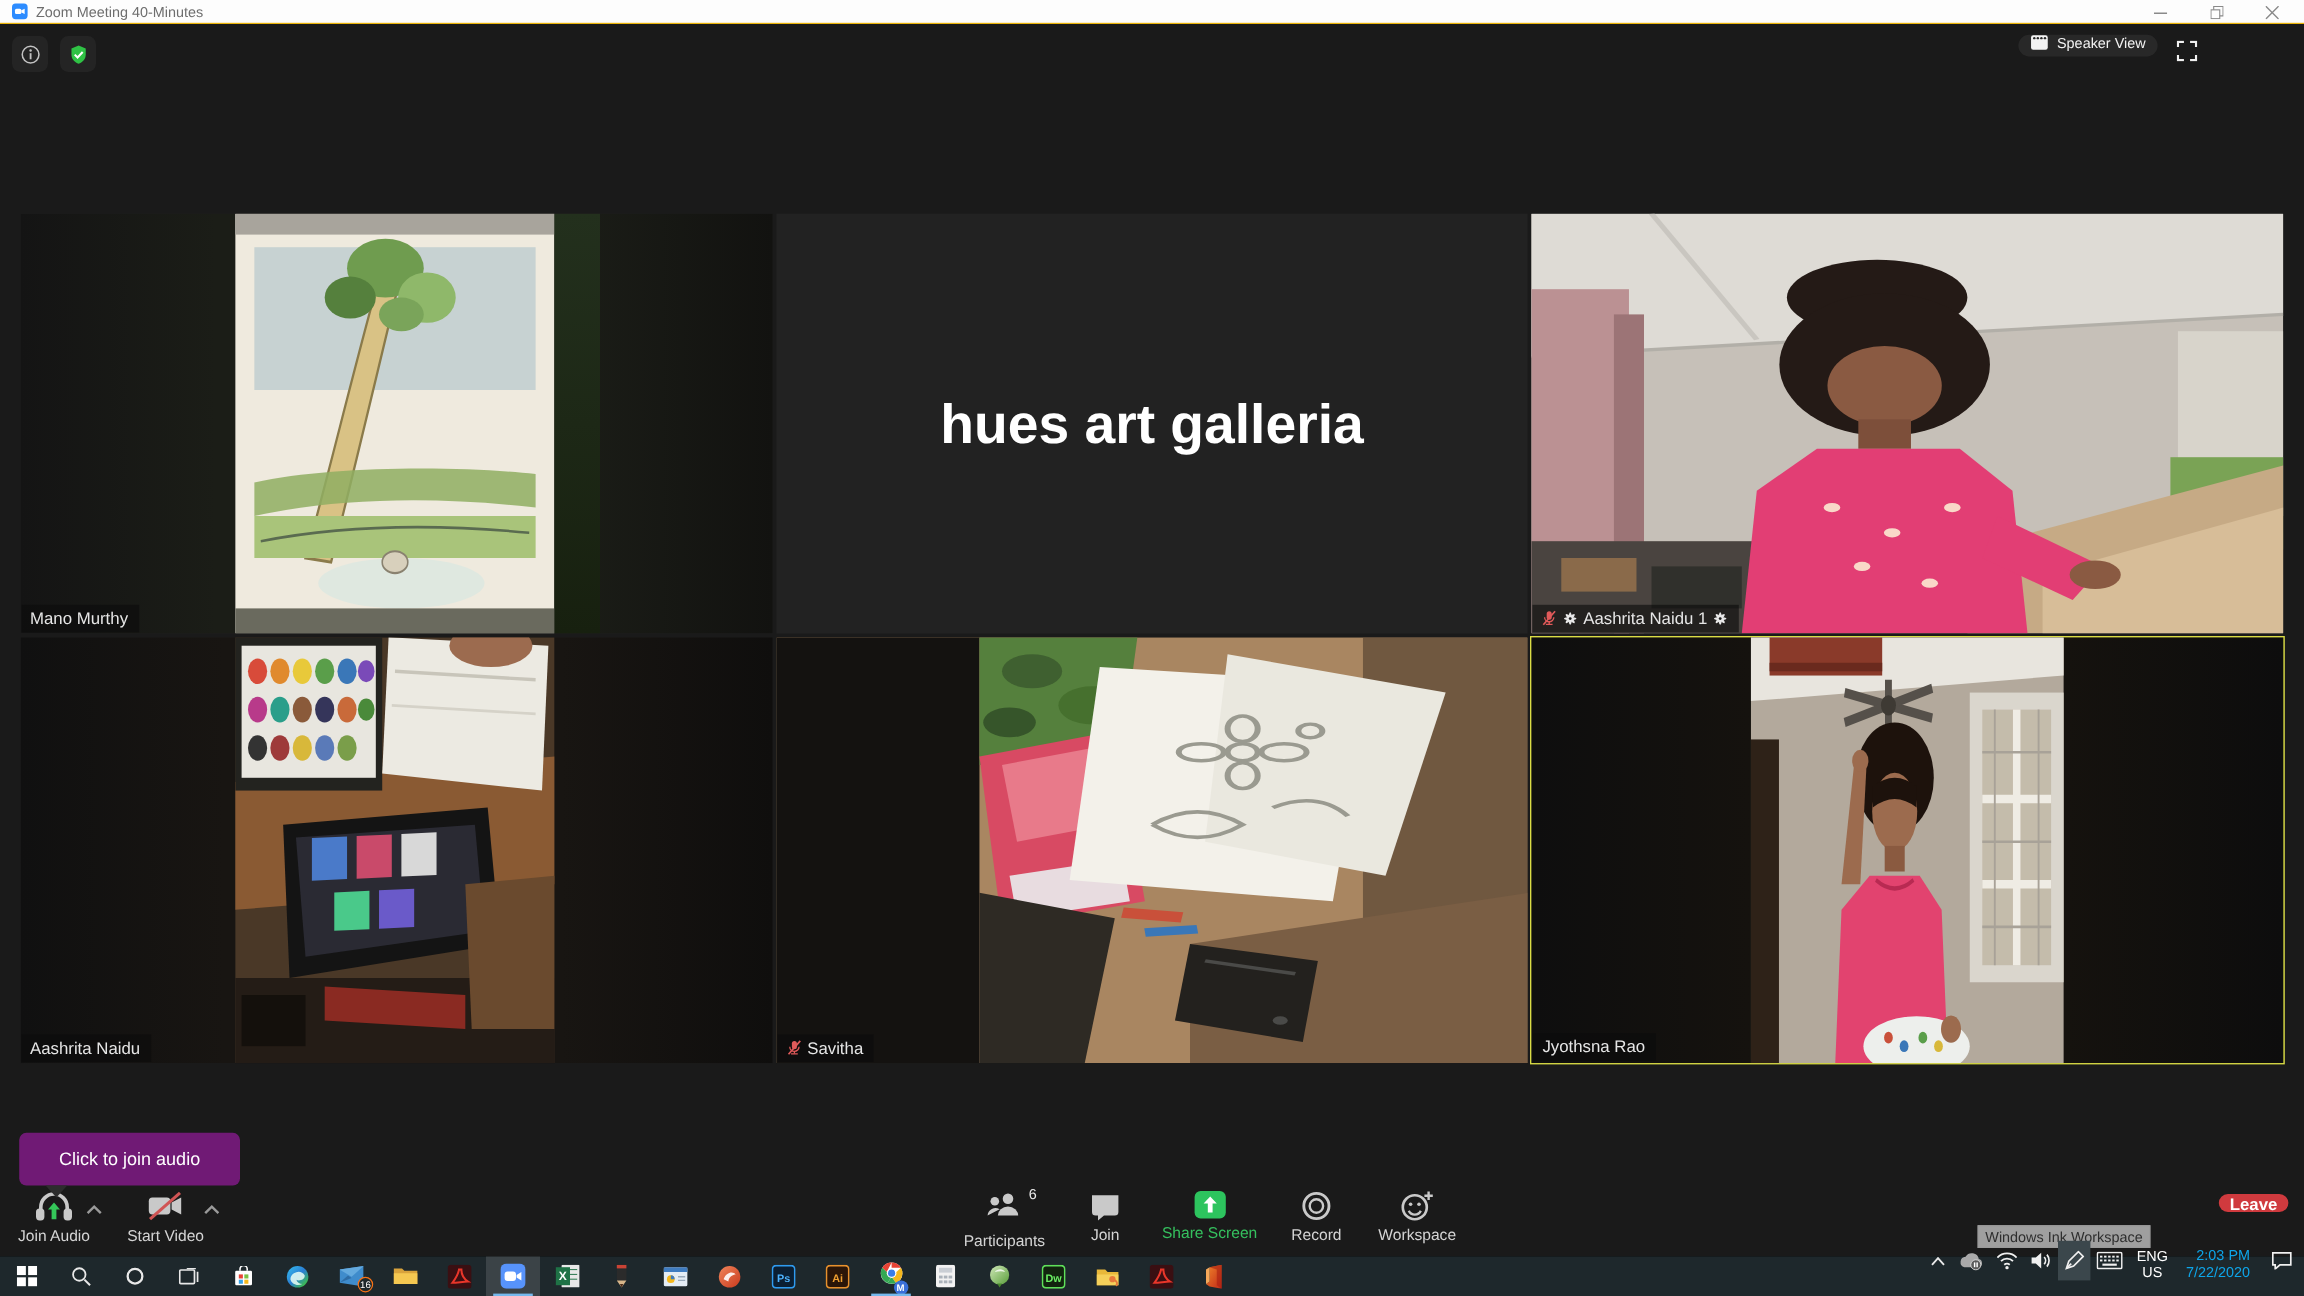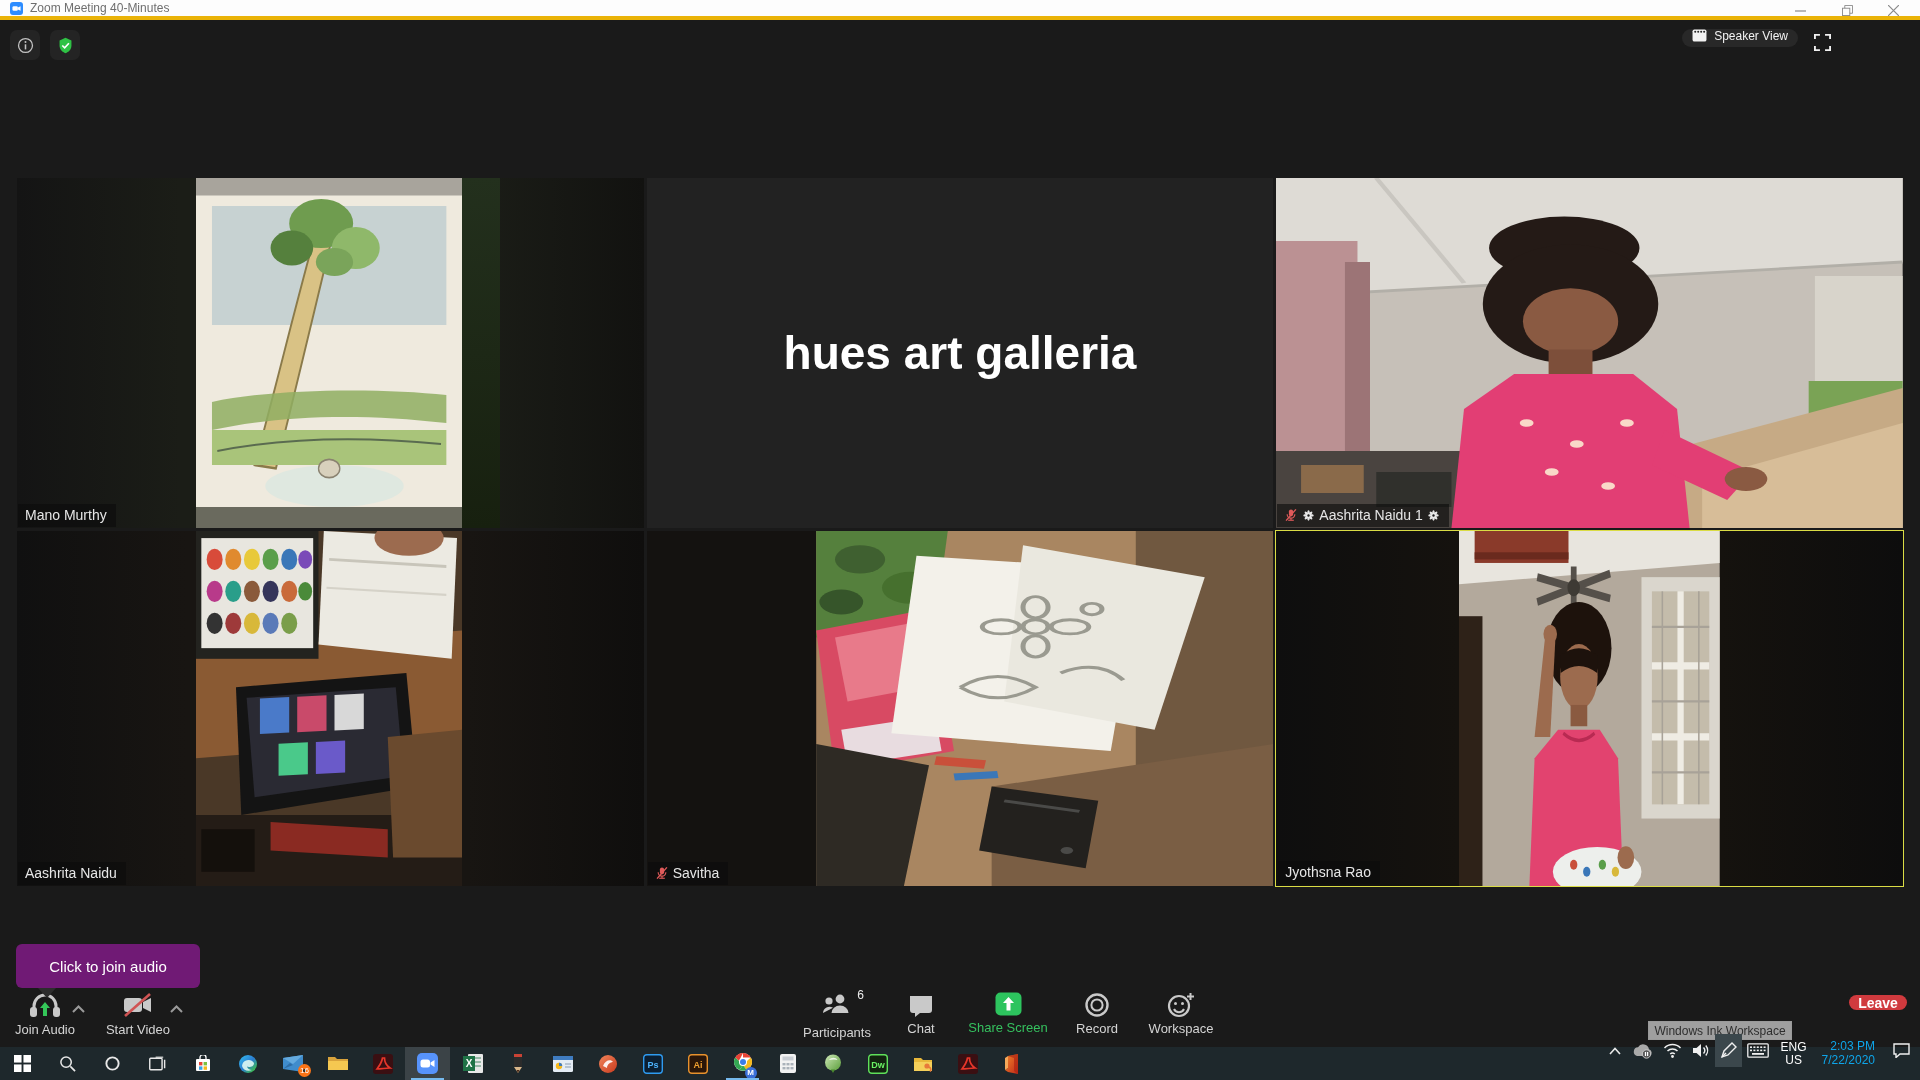--- a/index.html
+++ b/index.html
@@ -1,20 +1,20 @@
 <!DOCTYPE html>
 <html><head>
 <meta charset="utf-8">
 <style>
   * { margin:0; padding:0; box-sizing:border-box; }
   html,body { width:1920px; height:1080px; overflow:hidden; background:#000;
               font-family:"Liberation Sans", sans-serif; }
   
   #titlebar { position:absolute; left:0; top:0; width:1920px; height:20px; background:#fdfdfd;
-              border-bottom:4px solid #eab308; display:flex; align-items:center; }
+              border-bottom:1px solid #eab308; display:flex; align-items:center; }
   #zoom-logo { width:13px; height:13px; margin-left:10px; border-radius:3px; background:#2d8cff;
                display:flex; align-items:center; justify-content:center; }
   #win-title { margin-left:7px; font-size:12px; color:#6e6e6e; }
   .winctl { position:absolute; top:0; width:34px; height:20px; display:flex; align-items:center;
             justify-content:center; }
   
   #main { position:absolute; left:0; top:20px; width:1920px; height:1027px; background:#1a1a1a; }
   .corner-chip { position:absolute; width:30px; height:30px; top:10px; border-radius:7px;
                  background:#242424; display:flex; align-items:center; justify-content:center; }
   #speaker-view-btn { position:absolute; right:122px; top:9px; height:18px; padding:0 10px;
@@ -62,21 +62,21 @@
             position:relative; flex:0 0 auto; }
   .tb-btn.open::after { content:""; position:absolute; left:6px; right:6px; bottom:0; height:2px;
             background:#76b9ed; }
   .tb-btn.focused { background:rgba(255,255,255,.13); }
   #tray { position:absolute; right:0; top:0; height:20px; display:flex; align-items:flex-end; }
   .tray-btn { height:33px; display:flex; align-items:center; justify-content:center; padding:0 5px; }
   .tray-btn.hl { background:#3b474c; }
   #lang { color:#fff; font-size:12px; text-align:center; line-height:13px; padding:0 7px; }
   #clock { color:#0ea5e9; font-size:12px; text-align:right; line-height:14px; padding:0 8px; }
   .badge { position:absolute; right:4px; bottom:3px; width:13px; height:13px; border-radius:50%;
-           background:#1e282c; border:5px solid #f97316; color:#fff; font-size:8px; display:flex;
+           background:#1e282c; border:1px solid #f97316; color:#fff; font-size:8px; display:flex;
            align-items:center; justify-content:center; }
 </style>
 </head>
 <body>
 
 <div id="titlebar">
   <div id="zoom-logo">
     <svg width="9" height="9" viewBox="0 0 20 20">
         <rect x="1" y="5" width="12" height="10" rx="3" fill="#fff"></rect>
         <path d="M13 8 L19 5 V15 L13 12 Z" fill="#fff"></path>
@@ -414,21 +414,21 @@
         </svg>
         <span class="pcount">6</span>
       </div>
       <span class="tb-label">Participants</span>
     </div>
 
     <div class="tb-item" style="left:879px; top:5px; width:84px;">
       <svg width="26" height="26" viewBox="0 0 26 26">
         <path d="M2 4 h22 v14 a3 3 0 0 1 -3 3 h-9 l-5 4 v-4 h-2 a3 3 0 0 1 -3 -3 Z" fill="#c9c9c9"></path>
       </svg>
-      <span class="tb-label">Chat</span>
+      <span class="tb-label">Join</span>
     </div>
 
     <div class="tb-item" style="left:963px; top:5px; width:90px;">
       <svg width="27" height="25" viewBox="0 0 27 25">
         <rect x="0.5" y="0.5" width="26" height="23" rx="5" fill="#2dc45e"></rect>
         <path d="M13.5 5 L19 11 H15.5 V18.5 H11.5 V11 H8 Z" fill="#fff"></path>
       </svg>
       <span class="tb-label green">Share Screen</span>
     </div>
 

